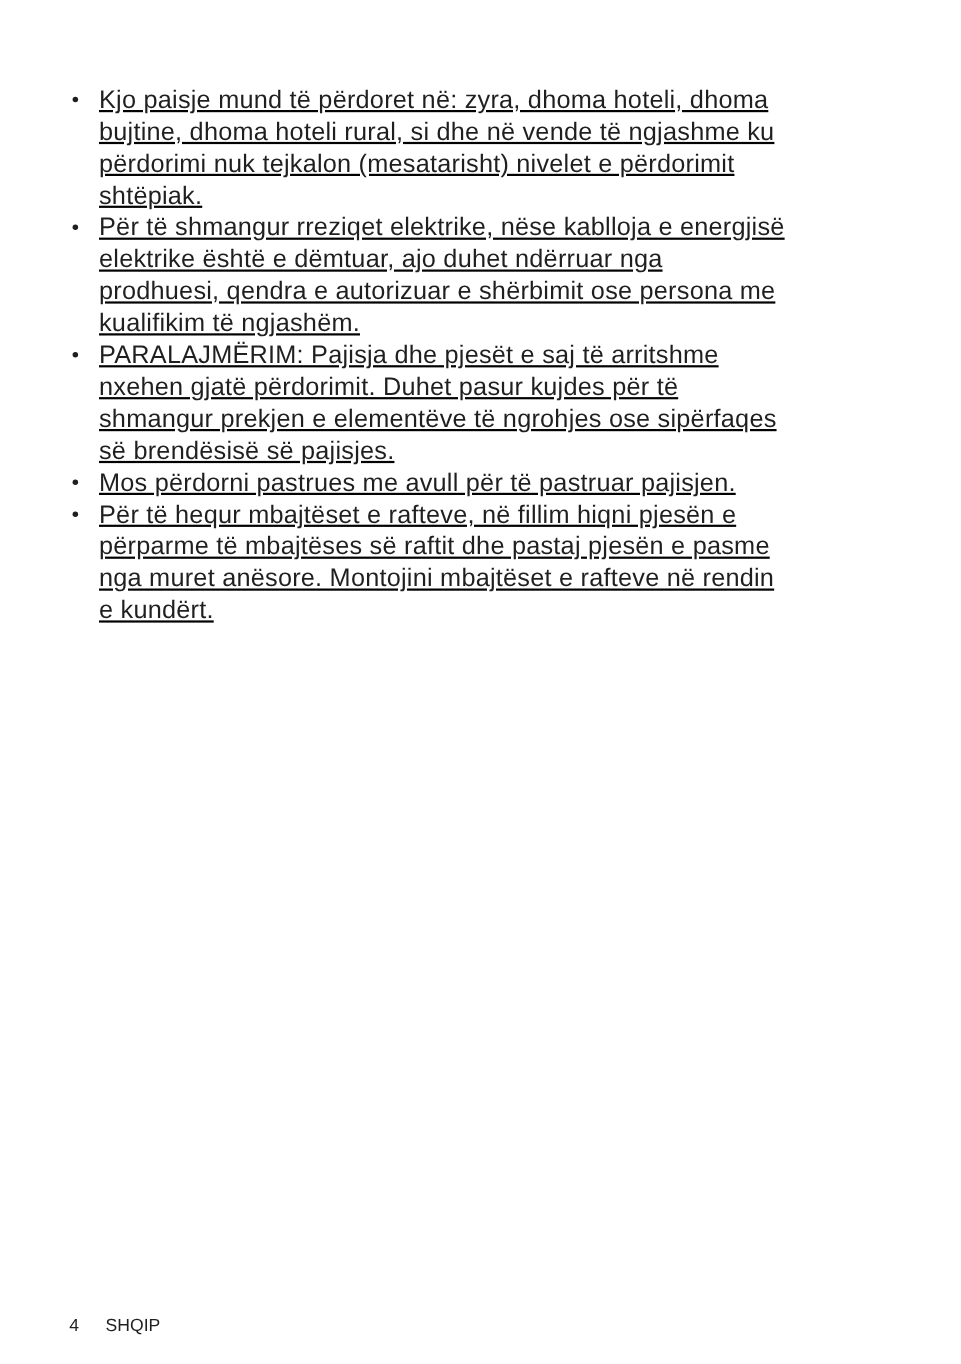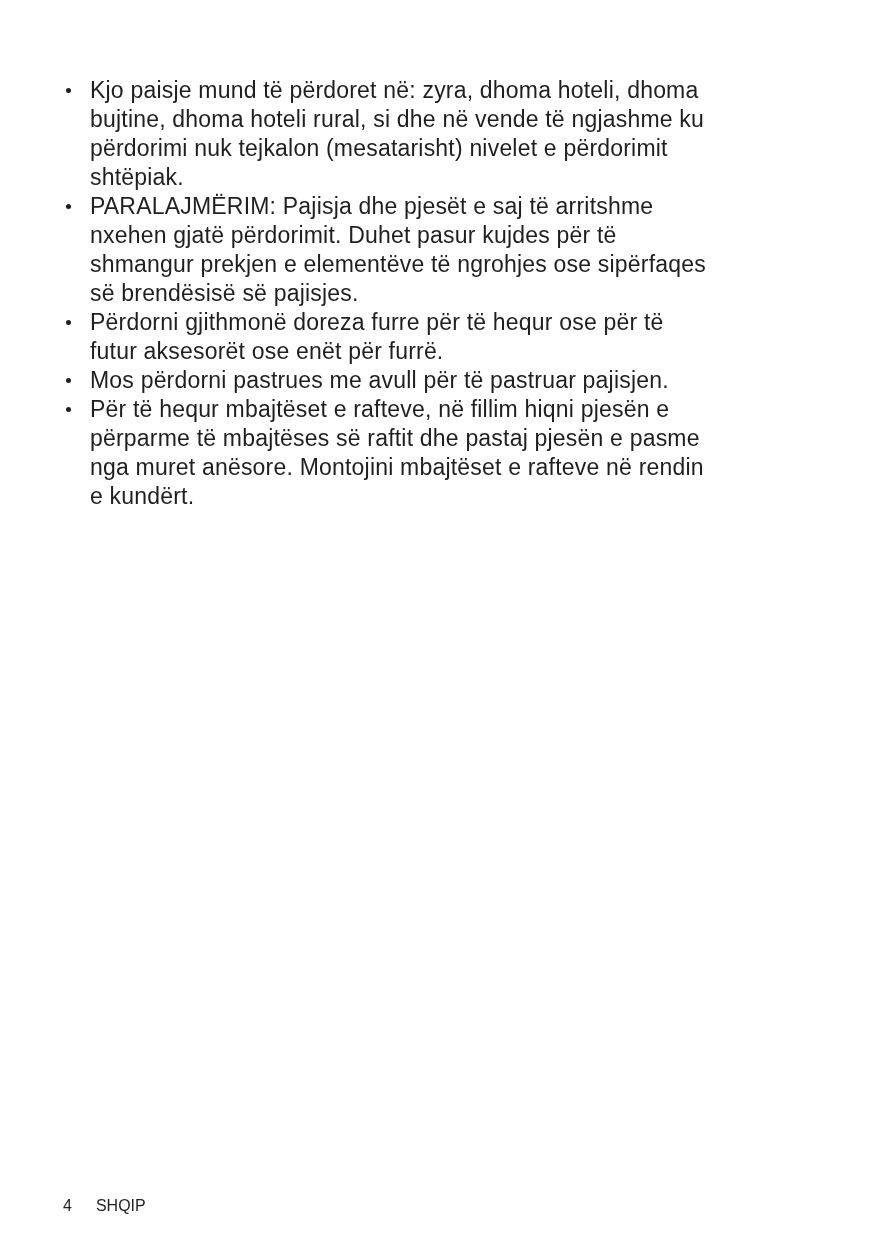--- a/index.html
+++ b/index.html
@@ -21,20 +21,21 @@
   .content {
     position: absolute;
     top: 76px;
     left: 63px;
     width: 760px;
   }
   ul.safety-list {
     list-style: none;
     margin: 0;
     padding: 0 0 0 27px;
+    text-decoration: underline;
   }
   ul.safety-list li {
     position: relative;
     margin: 0;
     padding: 0;
     color: #1f1f1f;
     font-size: 23px;
     line-height: 29px;
     letter-spacing: 0.2px;
   }
@@ -71,29 +72,31 @@
     <ul class="safety-list">
       <li>
         <span class="bullet"></span>
         <span class="txt">Kjo paisje mund të përdoret në: zyra, dhoma hoteli, dhoma
 bujtine, dhoma hoteli rural, si dhe në vende të ngjashme ku
 përdorimi nuk tejkalon (mesatarisht) nivelet e përdorimit
 shtëpiak.</span>
       </li>
       <li>
         <span class="bullet"></span>
+        <span class="txt">Për të shmangur rreziqet elektrike, nëse kablloja e energjisë
+elektrike është e dëmtuar, ajo duhet ndërruar nga
+prodhuesi, qendra e autorizuar e shërbimit ose persona me
+kualifikim të ngjashëm.</span>
+      </li>
+      <li>
+        <span class="bullet"></span>
         <span class="txt">PARALAJMËRIM: Pajisja dhe pjesët e saj të arritshme
 nxehen gjatë përdorimit. Duhet pasur kujdes për të
 shmangur prekjen e elementëve të ngrohjes ose sipërfaqes
 së brendësisë së pajisjes.</span>
-      </li>
-      <li>
-        <span class="bullet"></span>
-        <span class="txt">Përdorni gjithmonë doreza furre për të hequr ose për të
-futur aksesorët ose enët për furrë.</span>
       </li>
       <li>
         <span class="bullet"></span>
         <span class="txt">Mos përdorni pastrues me avull për të pastruar pajisjen.</span>
       </li>
       <li>
         <span class="bullet"></span>
         <span class="txt">Për të hequr mbajtëset e rafteve, në fillim hiqni pjesën e
 përparme të mbajtëses së raftit dhe pastaj pjesën e pasme
 nga muret anësore. Montojini mbajtëset e rafteve në rendin

